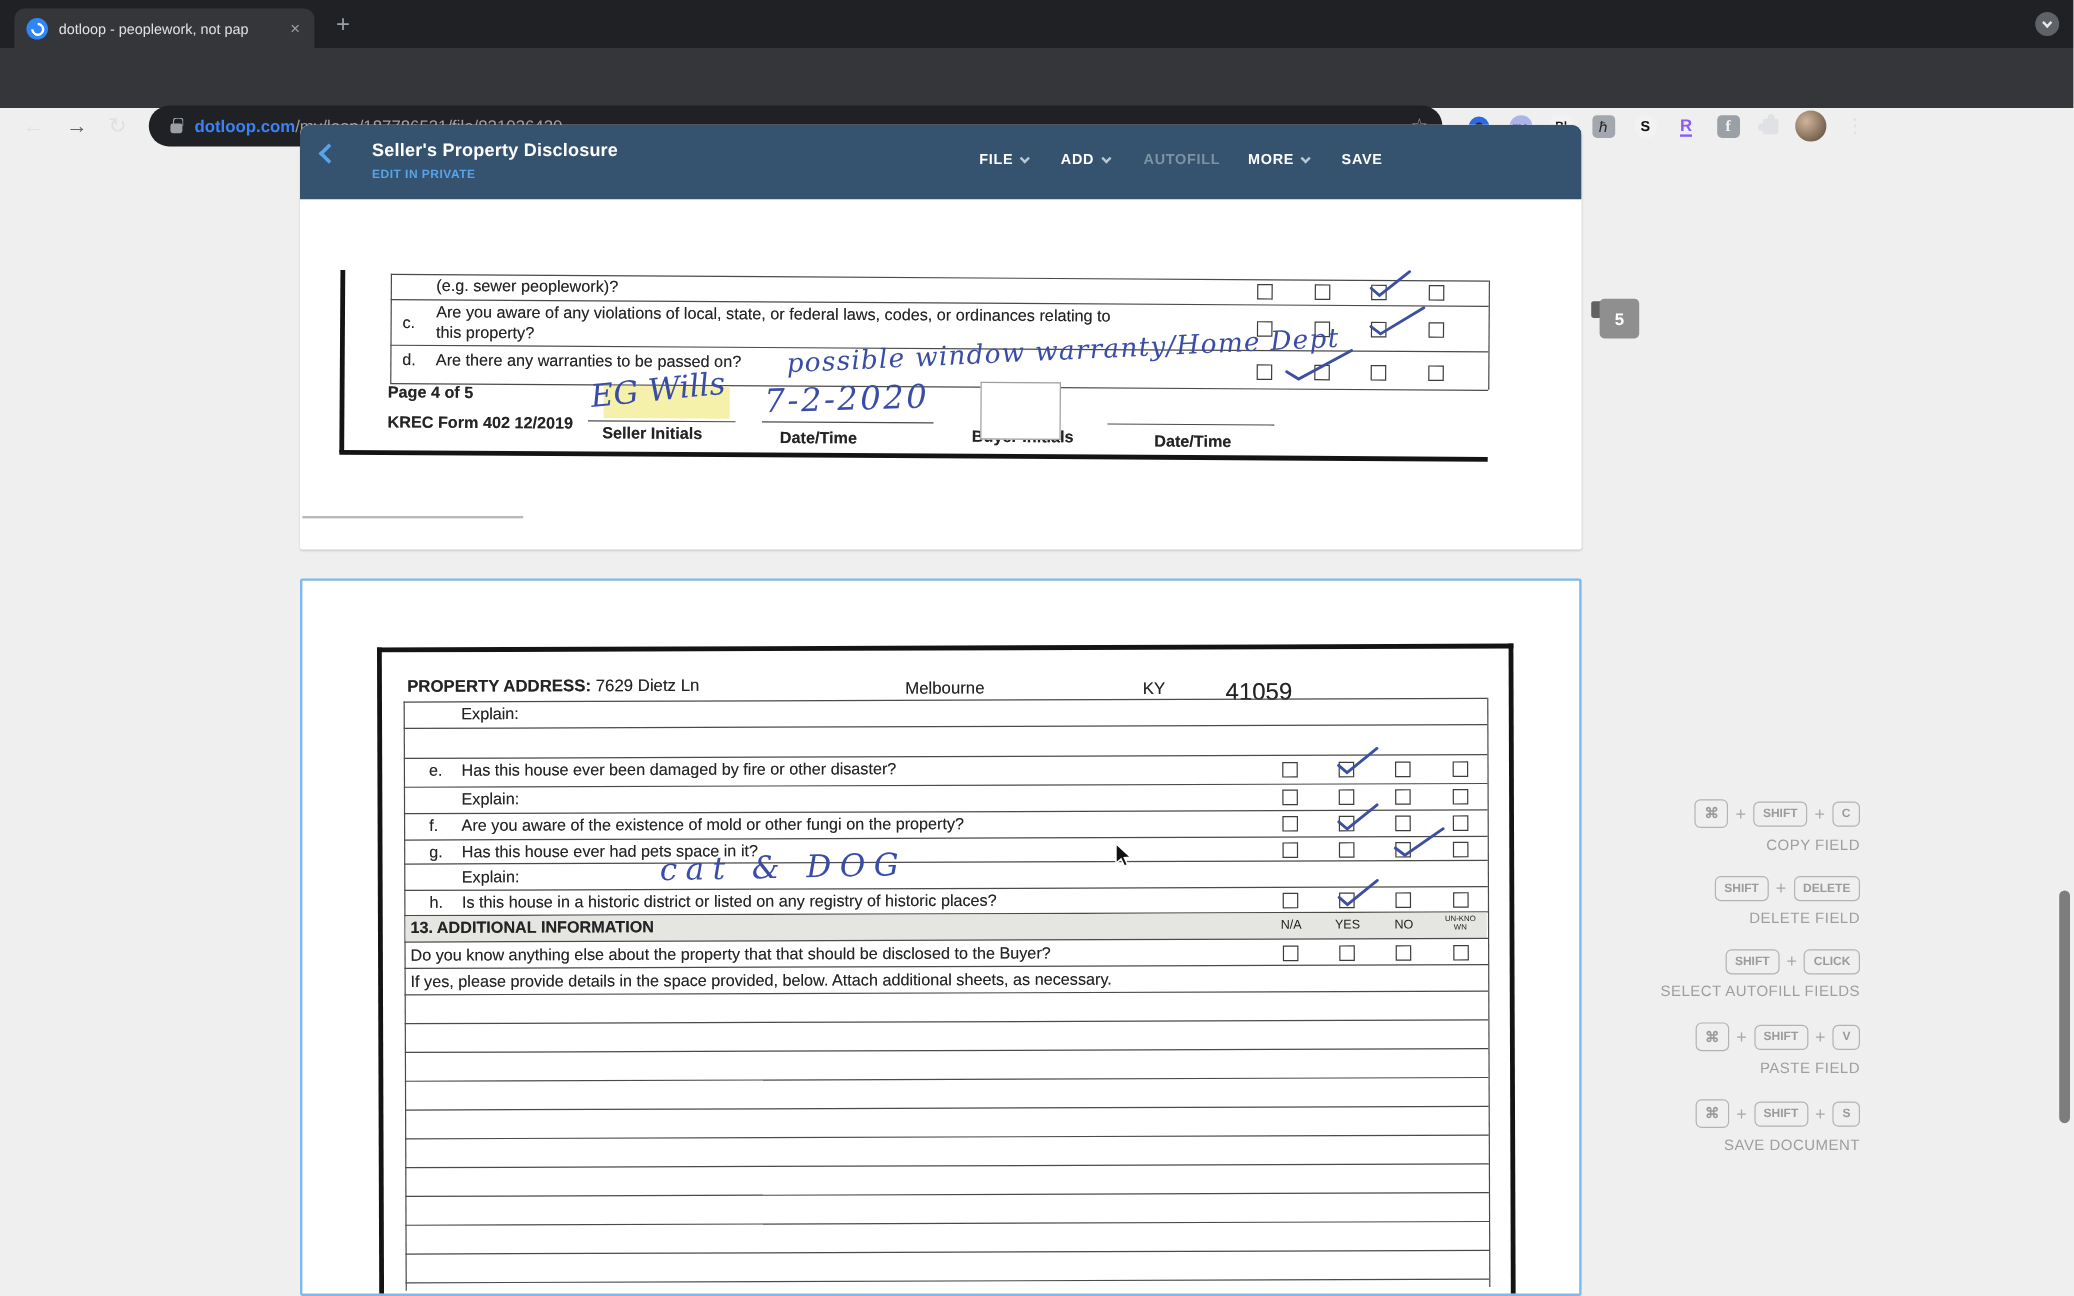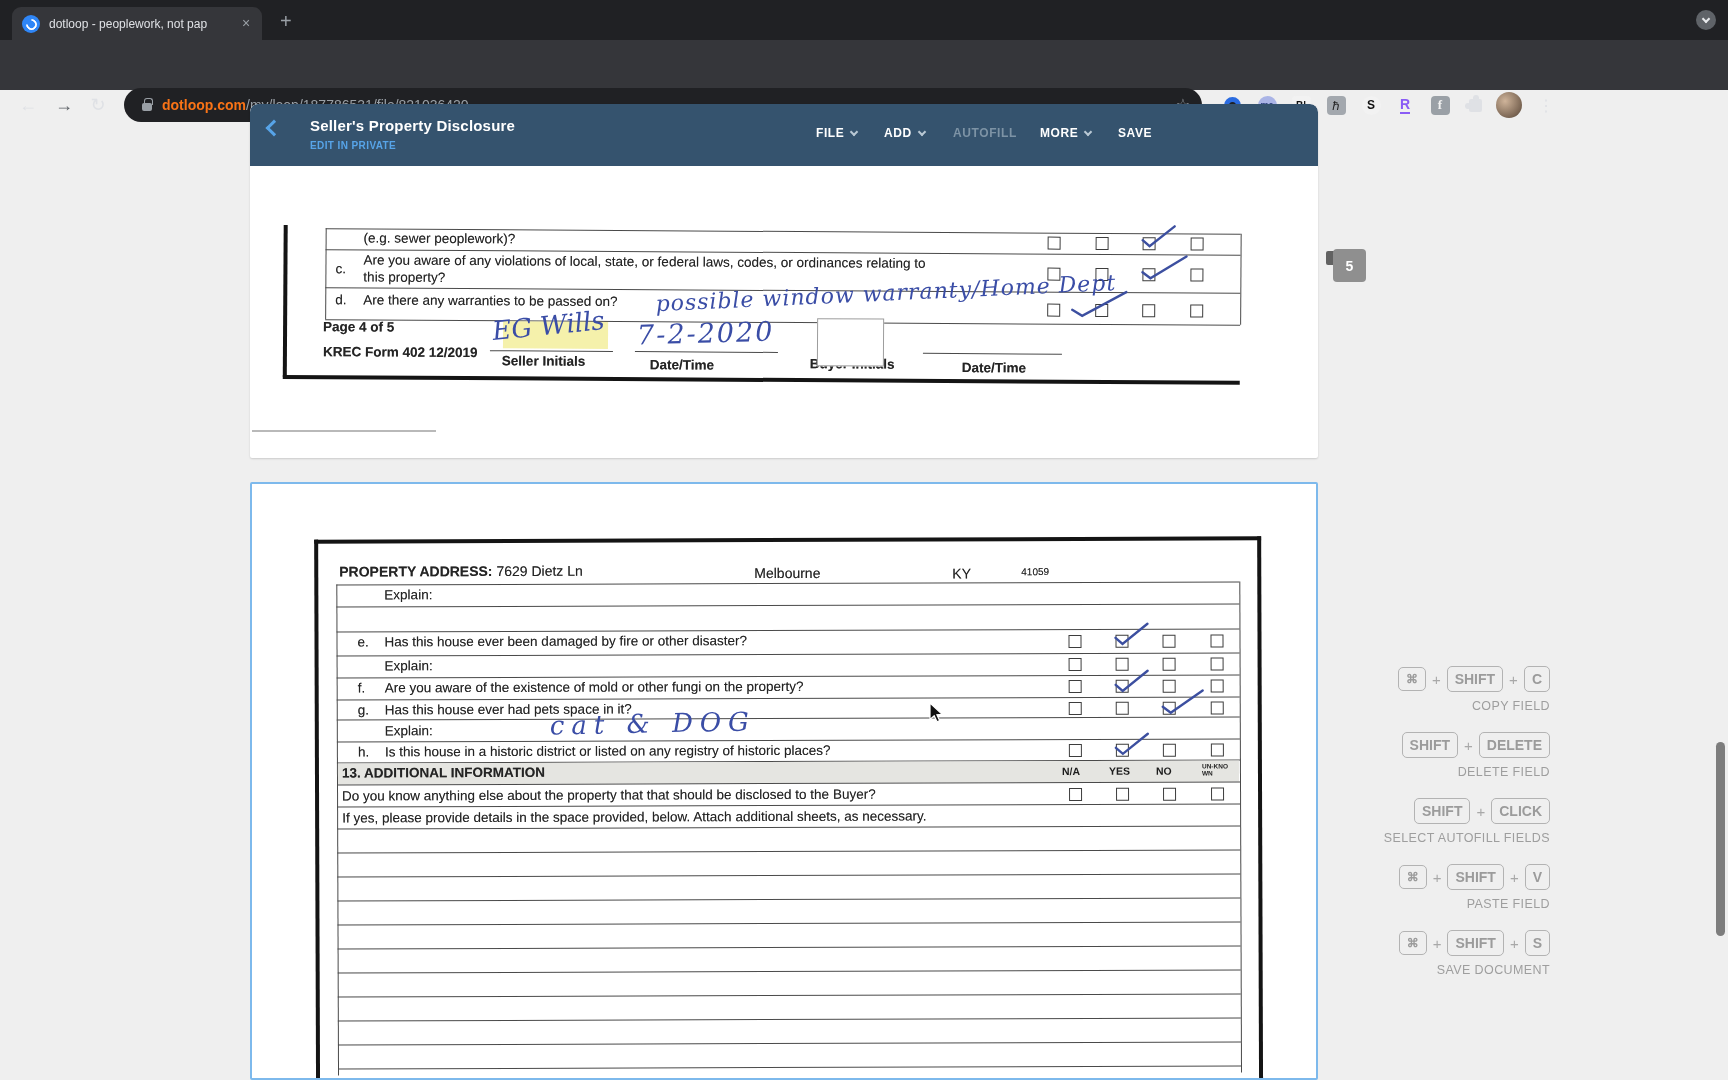--- a/index.html
+++ b/index.html
@@ -16,21 +16,21 @@
   .tabclose{position:absolute;right:8px;top:9px;color:#9aa0a6;font-size:14px;width:16px;height:16px;text-align:center;line-height:15px}
   .newtab{position:absolute;left:280px;top:12px;color:#9aa0a6;font-size:20px;line-height:18px}
   .tabsearch{position:absolute;right:12px;top:10px;width:20px;height:20px;border-radius:50%;background:#5f6368;display:flex;align-items:center;justify-content:center}
   .tabsearch .chvw{width:6px;height:6px;border-right:2px solid #e8eaed;border-bottom:2px solid #e8eaed;transform:rotate(45deg);margin-top:-3px}
   .btoolbar{position:absolute;left:0;top:40px;width:1728px;height:50px;background:#35363a}
   .navic{position:absolute;top:52px;font-size:18px;color:#dfe1e5;width:28px;height:28px;text-align:center;line-height:26px;border-radius:50%}
   .omnibox{position:absolute;left:124px;top:48px;width:1078px;height:34px;background:#202124;border-radius:17px;display:flex;align-items:center;padding:0 14px}
   .lock{width:10px;height:8px;background:#9aa0a6;border-radius:2px;position:relative;margin:3px 10px 0 4px;flex:0 0 auto}
   .lock:before{content:"";position:absolute;top:-5px;left:1.5px;width:7px;height:6px;border:1.6px solid #9aa0a6;border-bottom:none;border-radius:3px 3px 0 0}
   .url{font-size:14px;white-space:nowrap}
-  .url .dom{color:#f97316;font-weight:bold}
+  .url .dom{color:#3b82f6;font-weight:bold}
   .url .pth{color:#9aa0a6}
   .star{position:absolute;right:12px;top:7px;color:#9aa0a6;font-size:16px}
   .ext{position:absolute;top:51px;width:28px;height:28px;display:flex;align-items:center;justify-content:center}
   .donut{width:17px;height:17px;border-radius:50%;border:5px solid #2a6be0;background:#202124}
   .mecir{width:19px;height:19px;border-radius:50%;background:#aab4e6;color:#273a7a;font-size:9px;font-weight:bold;display:flex;align-items:center;justify-content:center}
   .bisq{width:19px;height:19px;border-radius:4px;background:#f2f2f2;color:#111;font-size:10px;font-weight:bold;display:flex;align-items:center;justify-content:center}
   .hsq{width:19px;height:19px;border-radius:4px;background:#a3a8ae;color:#222;font-size:12px;display:flex;align-items:center;justify-content:center}
   .scir{width:19px;height:19px;border-radius:50%;background:#f2f2f2;color:#111;font-size:12px;font-weight:bold;display:flex;align-items:center;justify-content:center}
   .rlet{color:#8a5cf5;font-size:14px;font-weight:bold;border-bottom:2px solid #8a5cf5;line-height:15px}
   .fsq{width:19px;height:19px;border-radius:4px;background:#9aa0a6;color:#f2f2f2;font-size:13px;font-weight:bold;display:flex;align-items:center;justify-content:center;font-family:"Liberation Serif",serif}
@@ -65,31 +65,31 @@
   .scan-t{position:absolute;color:#242424;font-size:13.5px;white-space:nowrap;text-shadow:0 0 .4px rgba(40,40,40,.5)}
   .b{font-weight:bold}
   .hline{position:absolute;height:1.4px;background:#4a4a4a}
   .vline{position:absolute;width:1.4px;background:#4a4a4a}
   .thick{background:#141414}
   .box{position:absolute;width:13px;height:13px;border:1.7px solid #3d3d3d;background:#fff}
   .tick{position:absolute;overflow:visible}
   .hand{position:absolute;color:#3a4da6;font-family:"DejaVu Serif",serif;font-style:italic;white-space:nowrap}
   .hl{position:absolute;background:#f3ee9c;opacity:.85}
   .sec13bg{position:absolute;background:#e5e5e1}
-  .colhead{position:absolute;font-size:10.5px;font-weight:bold;color:#1d1d1d;}
+  .colhead{position:absolute;font-size:10.5px;font-weight:normal;color:#1d1d1d;text-align:center}
   .colhead.small{font-size:6.5px;line-height:6.5px;width:30px;word-break:break-all}
   .fieldbox{position:absolute;background:#fff;border:1.5px solid #9d9d9d}
 
   
   .pagebadge{position:absolute;left:1333px;top:249px;width:33px;height:33px;background:#8f8f8f;border-radius:4px;color:#fff;font-size:14px;font-weight:bold;display:flex;align-items:center;justify-content:center}
   .badgenotch{position:absolute;left:1326px;top:251px;width:10px;height:14px;background:#626262;border-radius:2px}
   .shortcuts{position:absolute;right:178px;top:666px;display:flex;flex-direction:column;align-items:flex-end;gap:19px}
   .scgroup{display:flex;flex-direction:column;align-items:flex-end}
   .sckeys{display:flex;align-items:center;gap:6px}
-  .key{display:inline-block;border:1.5px solid #b3b3b3;border-radius:5px;padding:4px 7px;font-size:14px;font-weight:bold;color:#9b9b9b;min-width:12px;text-align:center;background:transparent}
+  .key{display:inline-block;border:1.5px solid #b3b3b3;border-radius:5px;padding:4px 7px;font-size:10px;font-weight:bold;color:#9b9b9b;min-width:12px;text-align:center;background:transparent}
   .plus{color:#a8a8a8;font-size:15px}
   .sclabel{font-size:12.5px;color:#9e9e9e;letter-spacing:.4px;margin-top:7px}
   .scrollthumb{position:absolute;left:1716px;top:742px;width:9px;height:194px;background:#7d7d7d;border-radius:4.5px}
   .cursor{position:absolute;left:928px;top:702px}
 </style>
 </head>
 <body>
 
 <div class="tabstrip">
   <div class="tab">
@@ -216,21 +216,21 @@
 
 <div class="card2">
   <div class="scan" style="left:-2px;top:-2px;height:600px;transform:rotate(-.2deg)">
     <div class="hline thick" style="left:65px;top:56px;width:947px;height:4px"></div>
     <div class="vline thick" style="left:65px;top:56px;height:545px;width:4px"></div>
     <div class="vline thick" style="left:1008px;top:56px;height:545px;width:4px"></div>
 
     <div class="scan-t" style="left:90px;top:80px;font-size:14px"><span class="b">PROPERTY ADDRESS:</span> <span>7629 Dietz Ln</span></div>
     <div class="scan-t" style="left:505px;top:83px;font-size:14px">Melbourne</div>
     <div class="scan-t" style="left:703px;top:84px;font-size:14px">KY</div>
-    <div class="scan-t" style="left:772px;top:85px;font-size:10px">41059</div>
+    <div class="scan-t" style="left:772px;top:85px;font-size:20px">41059</div>
 
     <div class="hline" style="left:87px;top:101px;width:903px"></div>
     <div class="vline" style="left:87px;top:101px;height:491px"></div>
     <div class="vline" style="left:990px;top:101px;height:491px"></div>
 
     <div class="scan-t" style="left:135px;top:104px">Explain:</div>
     <div class="hline" style="left:87px;top:123px;width:903px"></div>
     <div class="hline" style="left:87px;top:148px;width:903px"></div>
 
     <div class="scan-t" style="left:108px;top:151px">e.</div>

